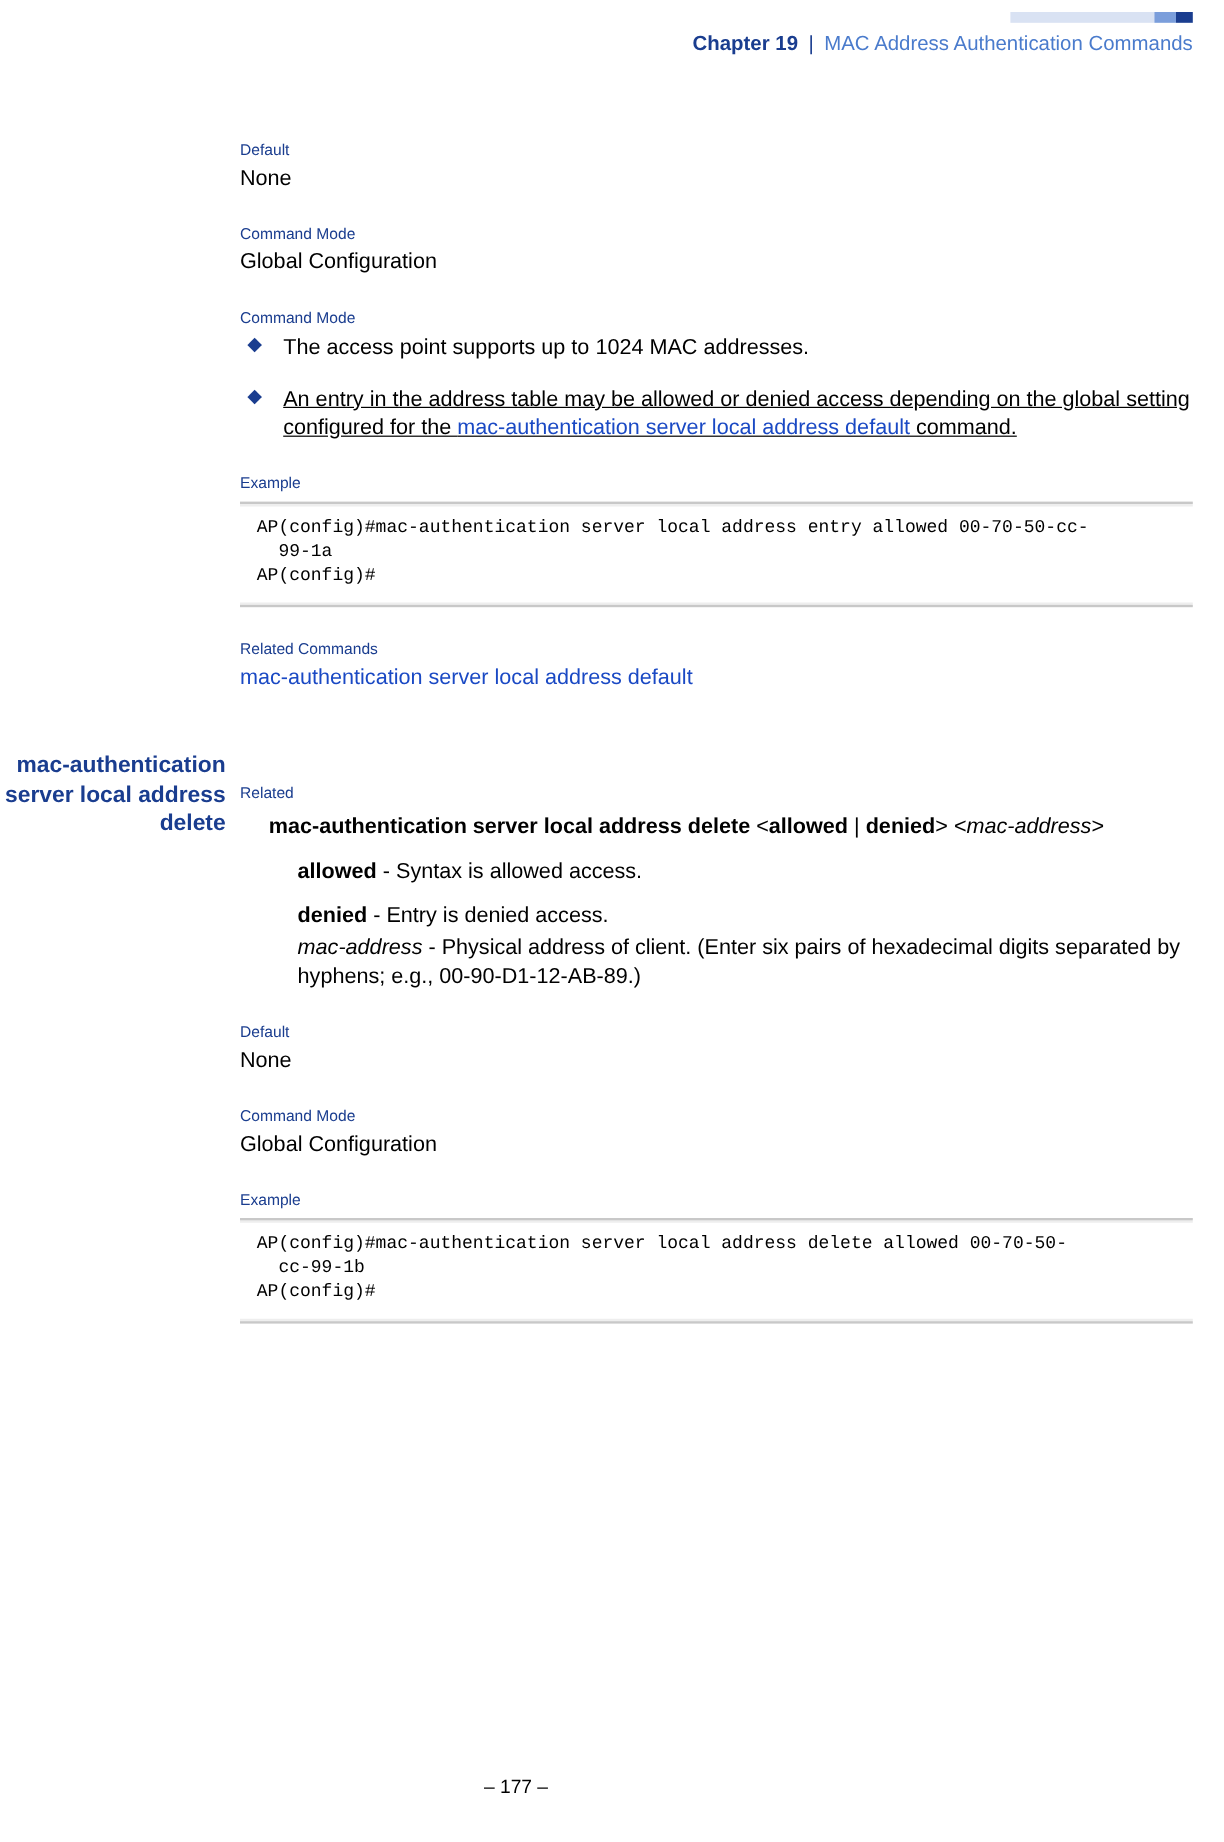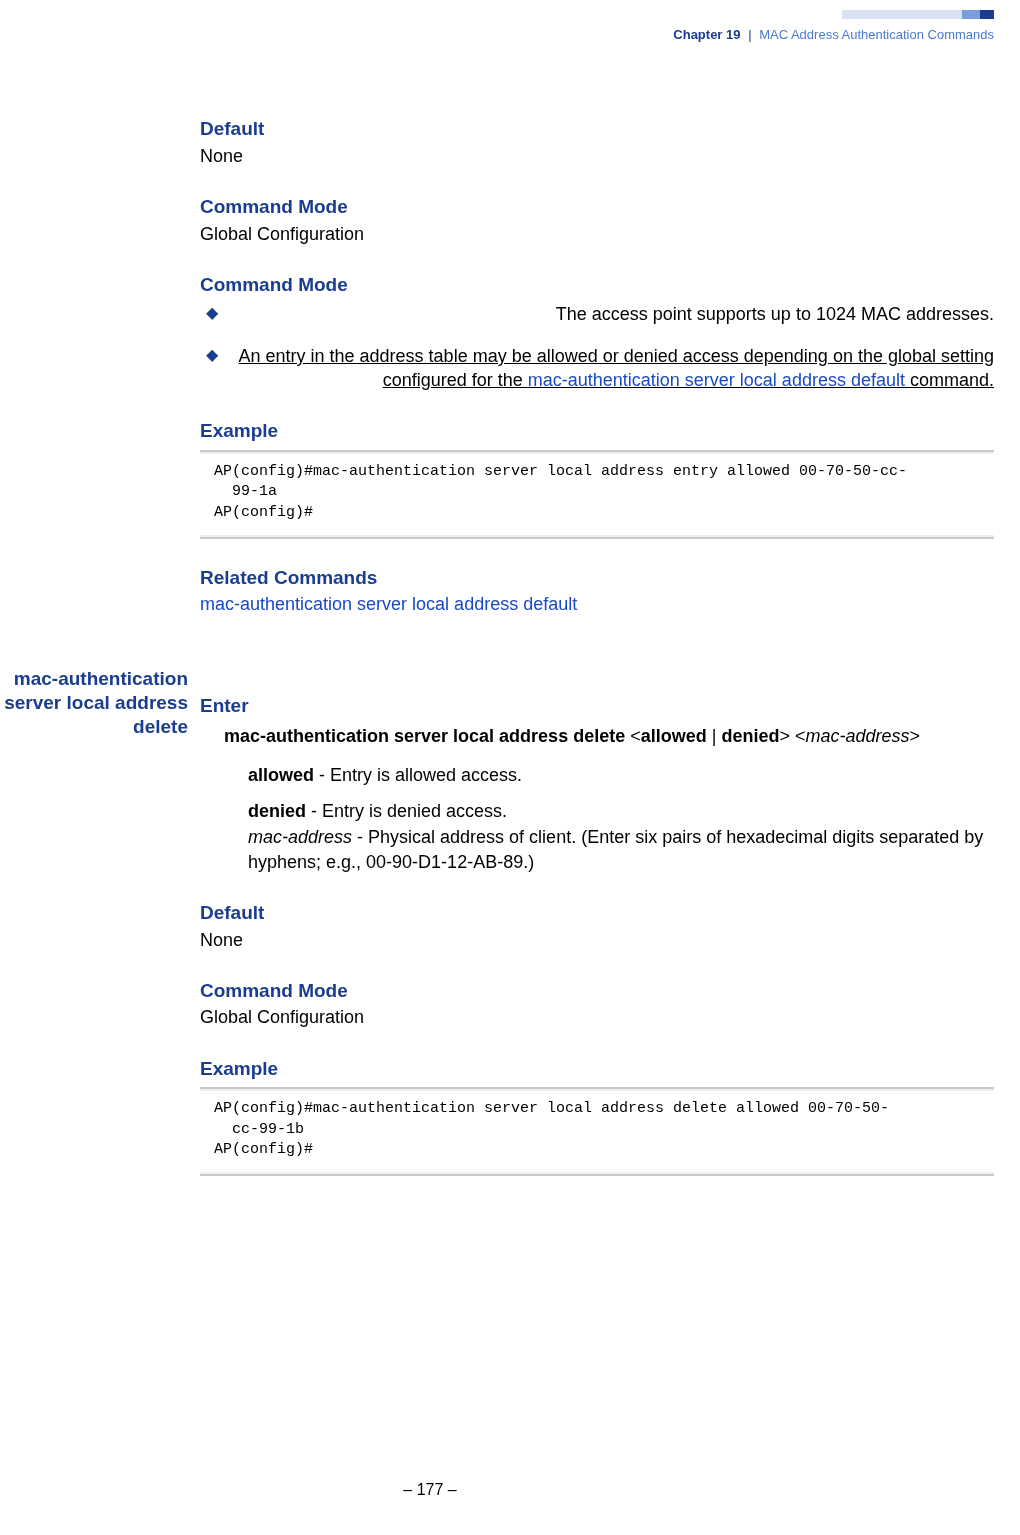--- a/index.html
+++ b/index.html
@@ -12,21 +12,21 @@
     font-size: 18px;
     line-height: 1.35;
     position: relative;
     -webkit-font-smoothing: antialiased;
   }
   .header {
     position: absolute;
     top: 26px;
     right: 26px;
     text-align: right;
-    font-size: 13px;
+    font-size: 17px;
   }
   .header .chapter { color: #1a3d8f; font-weight: 700; }
   .header .sep { color: #1a3d8f; padding: 0 4px; }
   .header .topic { color: #4a7bcc; }
   .header-bar {
     position: absolute;
     top: 10px; right: 26px;
     display: flex;
   }
   .header-bar .seg { height: 9px; }
@@ -51,39 +51,38 @@
     font-size: 19px;
     line-height: 1.28;
   }
   .content-col {
     flex: 1;
     padding-right: 26px;
   }
 
   .sect-head {
     color: #1a3d8f;
-    font-weight: 700;
-    font-size: 19px;
+    font-weight: 400;
+    font-size: 13px;
     margin-top: 26px;
   }
   .sect-head.first { margin-top: 0; }
   .body-text { color: #000; margin-top: 2px; }
   .indent1 { padding-left: 24px; }
   .indent2 { padding-left: 48px; }
 
   ul.diamond {
     list-style: none;
     padding: 0;
     margin-top: 4px;
   }
   ul.diamond li {
     position: relative;
     padding-left: 36px;
     margin-top: 6px;
-    text-align: right;
   }
   ul.diamond li:first-child { margin-top: 2px; }
   ul.diamond li + li { margin-top: 18px; text-decoration: underline; }
   ul.diamond li::before {
     content: "◆";
     position: absolute;
     left: 6px;
     top: 0;
     color: #1a3d8f;
     font-size: 16px;
@@ -165,27 +164,27 @@
 
       <div class="spacer"></div>
     </div>
   </div>
 
   <div class="row">
     <div class="margin-col">mac-authentication server local address delete</div>
     <div class="content-col">
 
 
-      <div class="sect-head">Enter</div>
+      <div class="sect-head">Related</div>
       <div class="body-text indent1" style="margin-top:6px;">
         <span class="b">mac-authentication server local address delete</span><span> &lt;</span><span class="b">allowed</span><span> | </span><span class="b">denied</span><span>&gt; &lt;</span><span class="i">mac-address</span><span>&gt;</span>
       </div>
 
       <div class="body-text indent2" style="margin-top:14px;">
-        <span class="b">allowed</span><span> - Entry is allowed access.</span>
+        <span class="b">allowed</span><span> - Syntax is allowed access.</span>
       </div>
       <div class="body-text indent2" style="margin-top:12px;">
         <span class="b">denied</span><span> - Entry is denied access.</span>
       </div>
       <div class="body-text indent2" style="">
         <span class="i">mac-address</span><span> - Physical address of client. (Enter six pairs of hexadecimal digits separated by hyphens; e.g., 00-90-D1-12-AB-89.)</span>
       </div>
 
       <div class="sect-head">Default</div>
       <div class="body-text">None</div>

